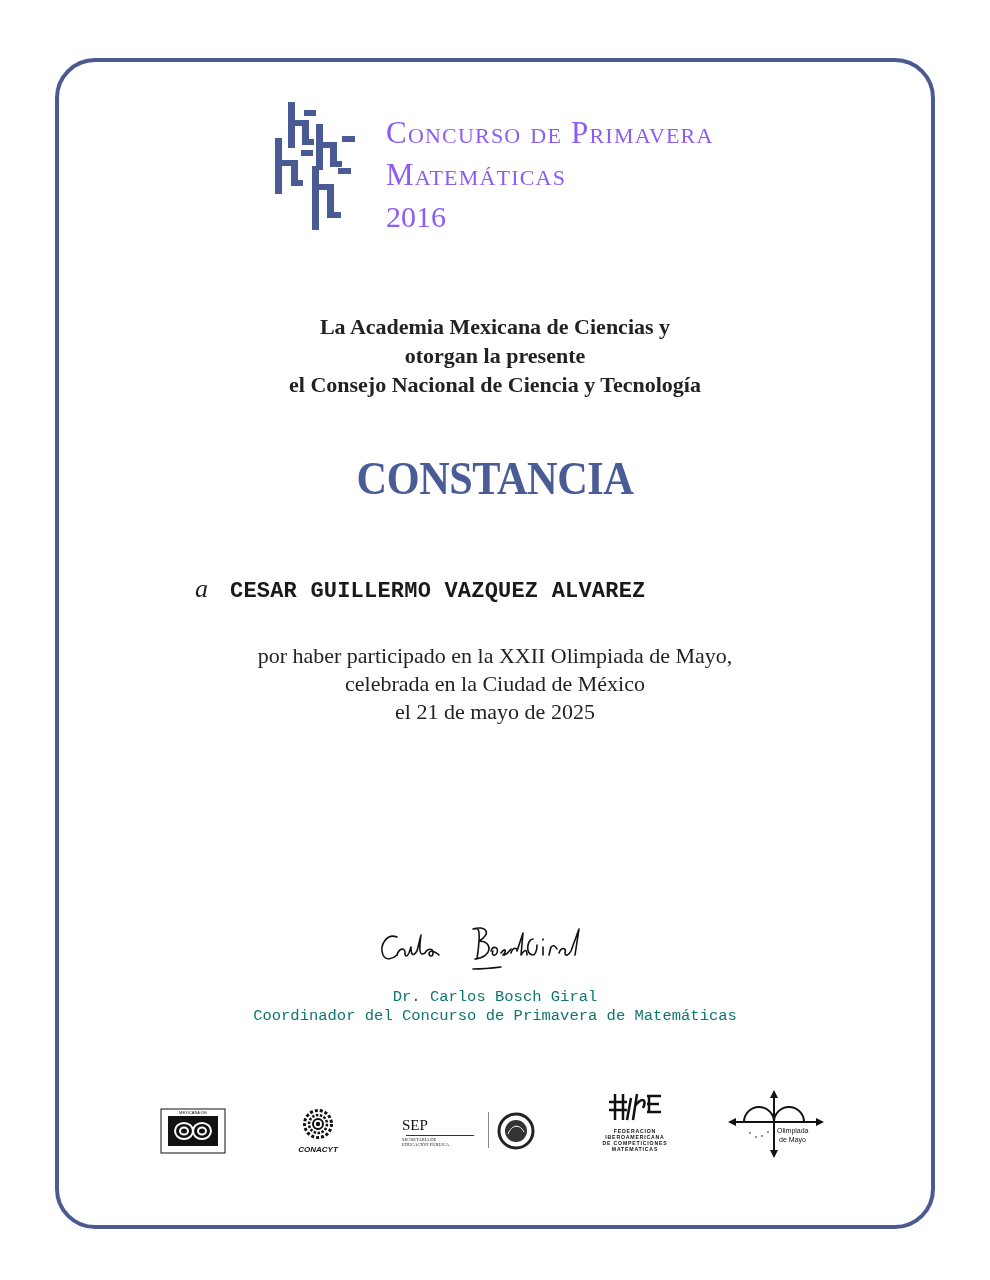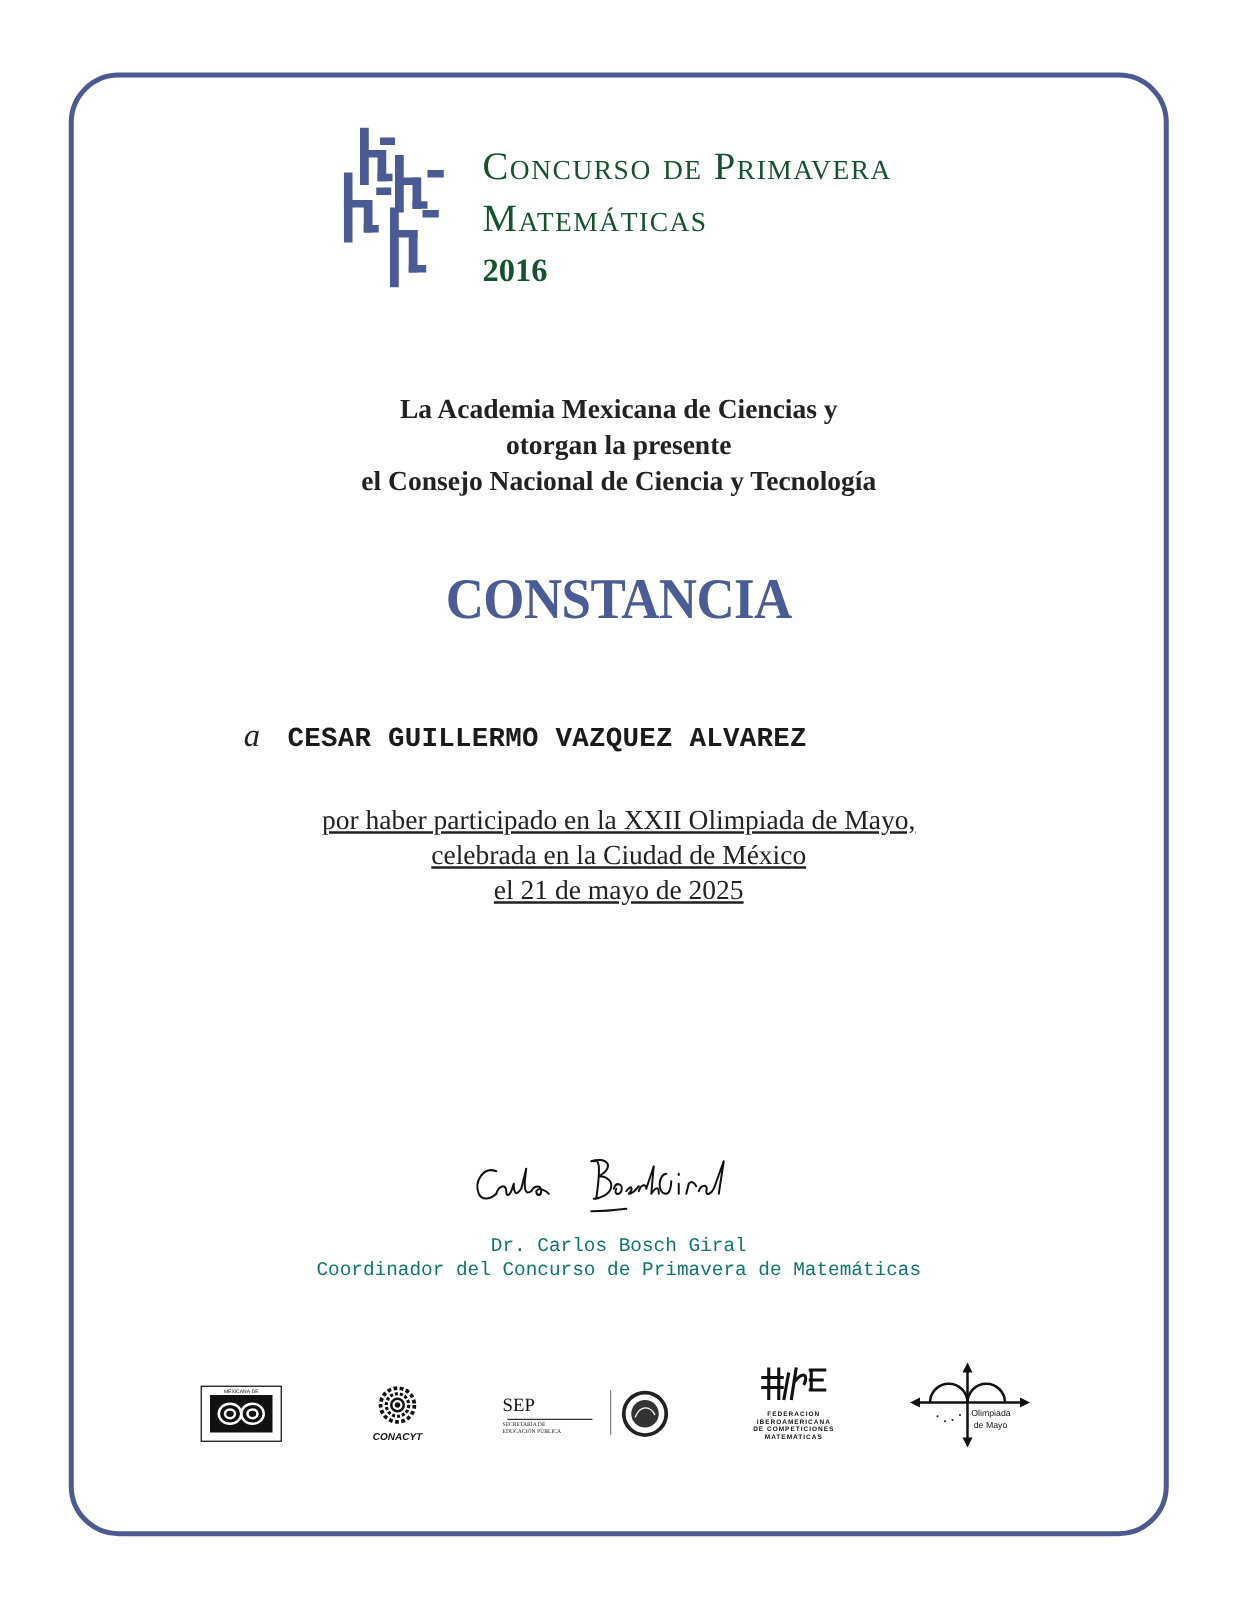--- a/index.html
+++ b/index.html
@@ -5,30 +5,30 @@
   html, body { margin:0; padding:0; }
   body {
     width:990px; height:1280px; background:#ffffff; position:relative; overflow:hidden;
     font-family:"Liberation Serif", serif; color:#1a1a1a;
   }
   .frame {
     position:absolute; left:55px; top:58px; width:872px; height:1163px;
     border:4px solid #4b5a92; border-radius:40px; box-sizing:content-box;
   }
   .logo-mark { position:absolute; left:275px; top:102px; width:90px; height:128px; }
-  .title-block { position:absolute; left:386px; top:112px; color:#14532d; font-family:"Liberation Serif", serif; }
+  .title-block { position:absolute; left:386px; top:112px; color:#8b5cf6; font-family:"Liberation Serif", serif; }
   .title-line { font-variant:small-caps; font-size:31px; letter-spacing:1.2px; line-height:42px; white-space:nowrap; }
-  .title-line.year { font-variant:normal; font-size:26px; letter-spacing:0;font-weight:bold; }
+  .title-line.year { font-variant:normal; font-size:30px; letter-spacing:0; }
   .center { position:absolute; left:0; width:990px; text-align:center; }
   .intro { top:312px; font-size:22px; line-height:29px; color:#222;font-weight:bold; }
   .constancia { top:452px; font-size:46px; font-weight:bold; color:#4a5c96; letter-spacing:-0.5px; font-family:"Liberation Serif", serif; transform:scaleX(0.92); }
   .recipient { position:absolute; top:574px; left:195px; white-space:nowrap; }
   .recipient .a { font-style:italic; font-size:26px; color:#222; margin-right:18px; font-family:"Liberation Serif", serif; }
   .recipient .name { font-family:Liberation Mono, monospace; font-weight:bold; font-size:22px; color:#1a1a1a; letter-spacing:0.2px; }
-  .reason { top:642px; font-size:22px; line-height:28px; color:#222;text-decoration:underline; }
+  .reason { top:642px; font-size:22px; line-height:28px; color:#222; }
   .signature { position:absolute; left:375px; top:915px; width:270px; height:60px; }
   .signer { top:988px; font-size:15.5px; line-height:18.5px; color:#0f766e;font-family:Liberation Mono, monospace; }
   .logos { position:absolute; top:1090px; left:0; width:990px; height:70px; }
   .logo { position:absolute; }
   .logo-label { font-family:"Liberation Sans", sans-serif; }
 </style>
 </head>
 <body>
 
 <div class="frame"></div>

